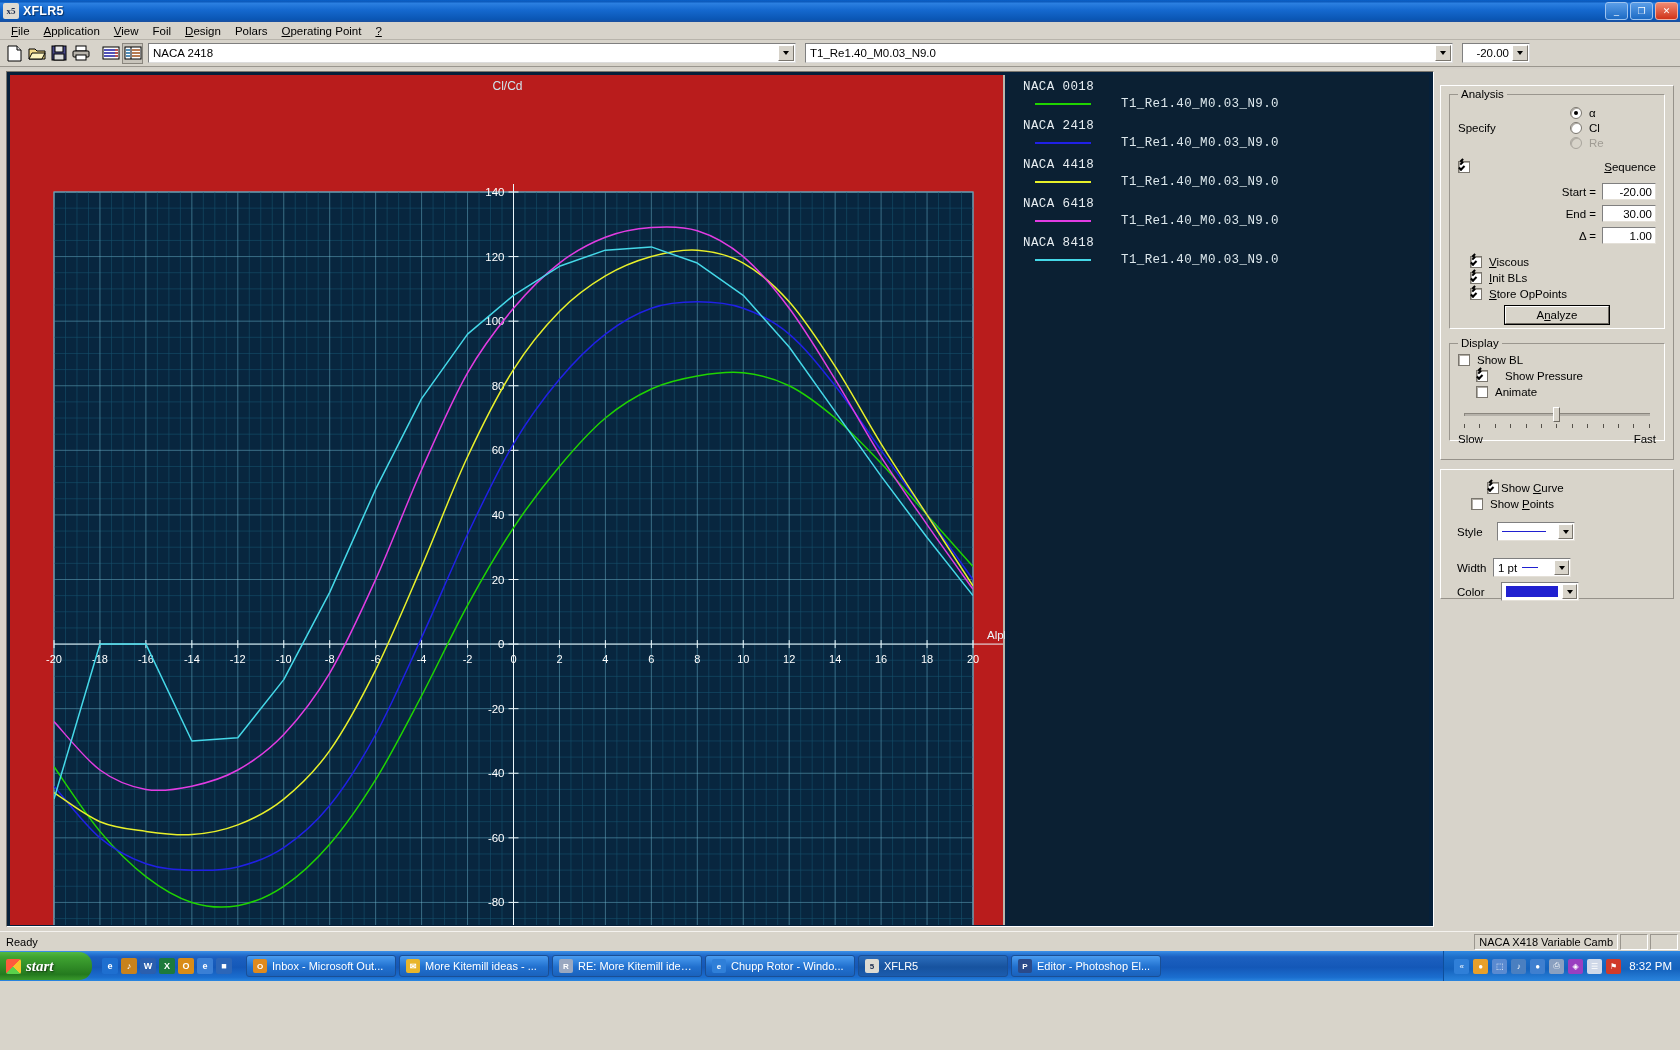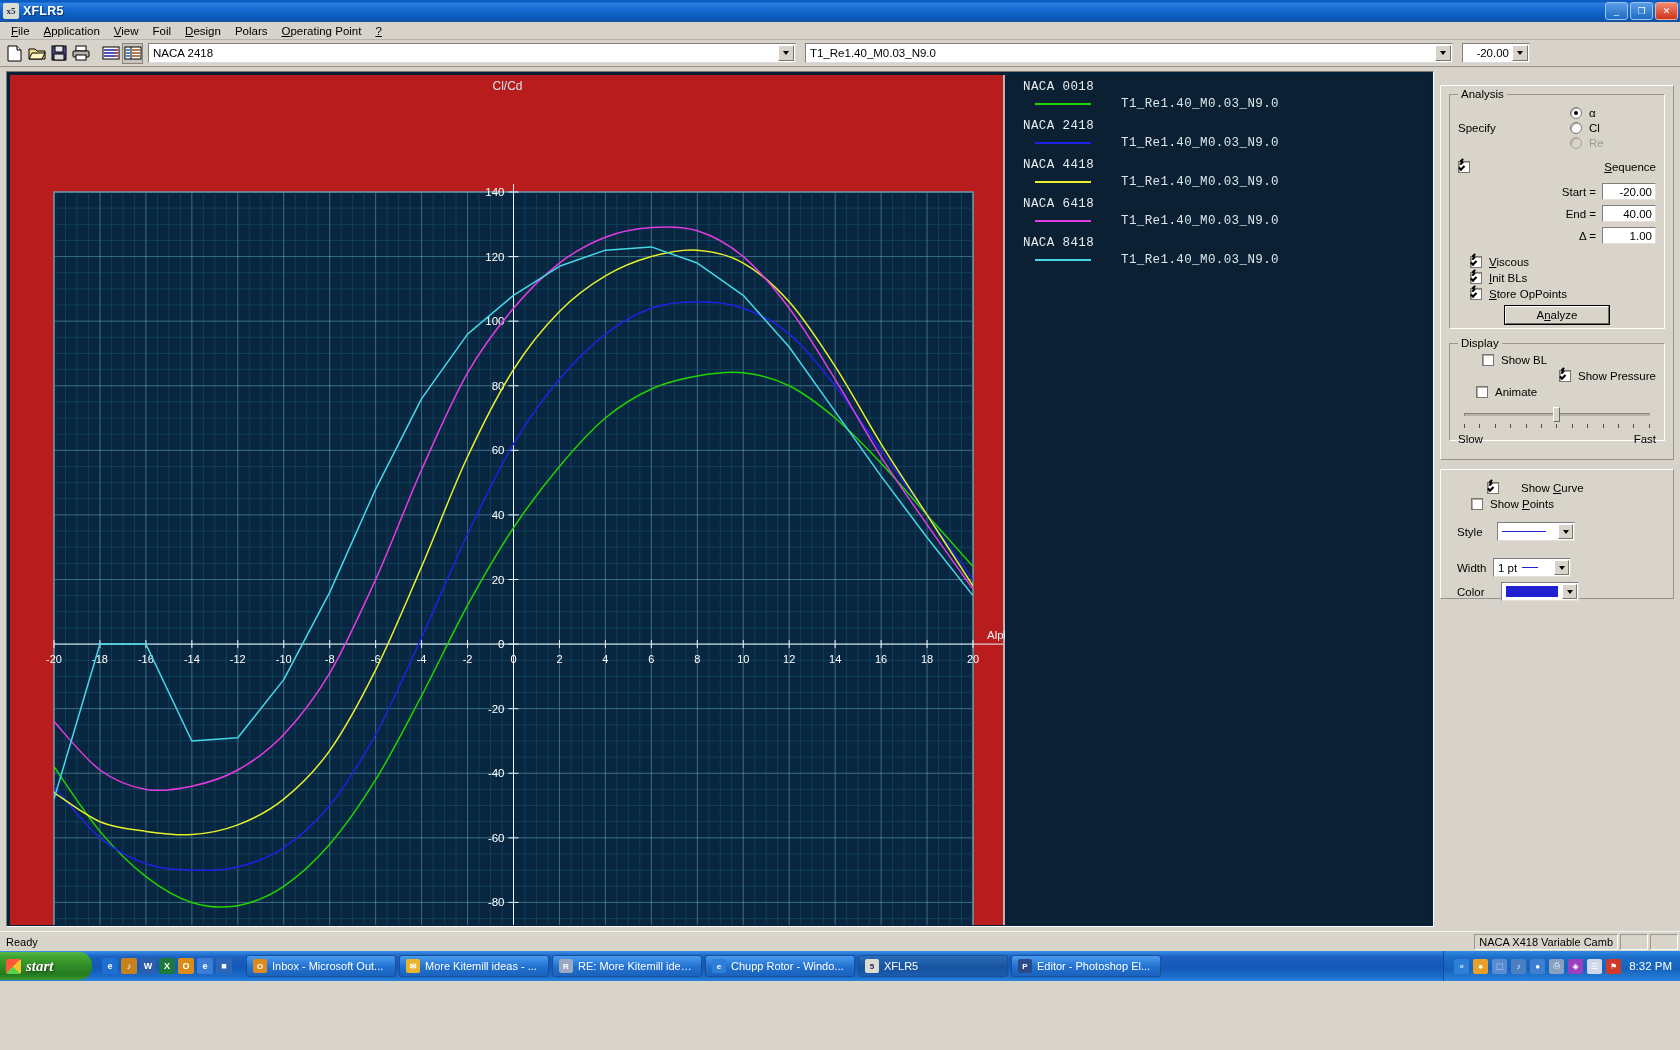--- a/index.html
+++ b/index.html
@@ -699,21 +699,21 @@
           <span class="cb on"></span>
           <span class="lbl"><u>S</u>equence</span>
         </div>
 
         <div class="row" style="margin-top:10px;justify-content:flex-end;gap:6px;">
           <span class="lbl">Start =</span>
           <span class="numfield">-20.00</span>
         </div>
         <div class="row" style="margin-top:5px;justify-content:flex-end;gap:6px;">
           <span class="lbl">End =</span>
-          <span class="numfield">40.00</span>
+          <span class="numfield">30.00</span>
         </div>
         <div class="row" style="margin-top:5px;justify-content:flex-end;gap:6px;">
           <span class="lbl">Δ =</span>
           <span class="numfield">1.00</span>
         </div>
 
         <div class="row" style="gap:7px;margin-top:12px;margin-left:12px;">
           <span class="cb on"></span>
           <span class="lbl"><u>V</u>iscous</span>
         </div>
@@ -727,25 +727,25 @@
         </div>
 
         <div class="btn3d" id="analyze-button">
           <span>A<u>n</u>alyze</span>
         </div>
       </div>
 
       <div class="grpbox" style="height:98px;margin-top:14px;">
         <div class="grplabel">Display</div>
 
-        <div class="row" style="gap:7px;margin-left:24px;">
+        <div class="row" style="gap:7px;margin-left:0;">
           <span class="cb"></span>
           <span class="lbl">Show BL</span>
         </div>
-        <div class="row" style="gap:7px;margin-left:18px;margin-top:4px;justify-content:flex-end;">
+        <div class="row" style="gap:17px;margin-left:18px;margin-top:4px;">
           <span class="cb on"></span>
           <span class="lbl">Show Pressure</span>
         </div>
         <div class="row" style="gap:7px;margin-left:18px;margin-top:4px;">
           <span class="cb"></span>
           <span class="lbl">Animate</span>
         </div>
 
         <div class="slider">
           <div class="track"></div>
@@ -768,21 +768,21 @@
         </div>
         <div class="row" style="justify-content:space-between;margin-top:9px;">
           <span class="lbl">Slow</span>
           <span class="lbl">Fast</span>
         </div>
       </div>
     </div>
 
     <div class="panel" style="position:absolute;left:0;top:400px;width:234px;height:130px;padding:12px 10px;">
 
-      <div class="row" style="gap:22px;margin-left:20px;padding-left:16px;">
+      <div class="row" style="gap:2px;margin-left:20px;padding-left:16px;">
         <span class="cb on"></span>
         <span class="lbl">Show <u>C</u>urve</span>
       </div>
       <div class="row" style="gap:7px;margin-left:20px;margin-top:4px;">
         <span class="cb"></span>
         <span class="lbl">Show <u>P</u>oints</span>
       </div>
 
       <div class="row" style="margin-top:12px;gap:6px;margin-left:6px;">
         <span class="lbl" style="width:34px;">Style</span>

